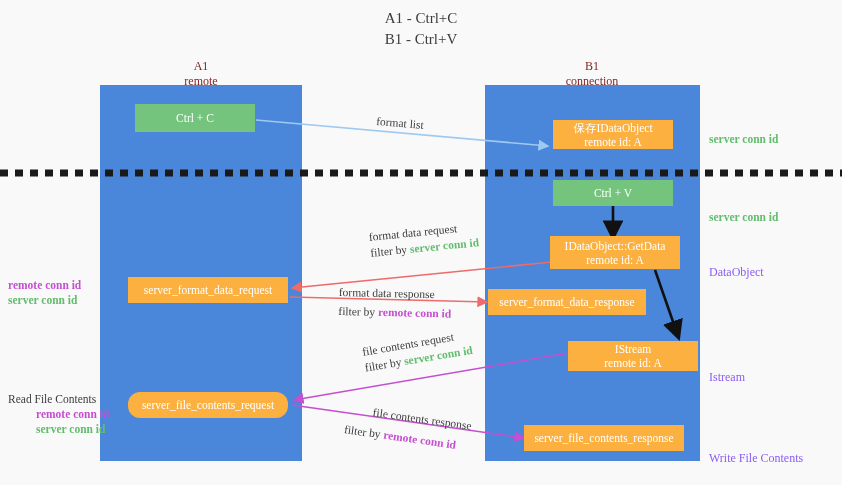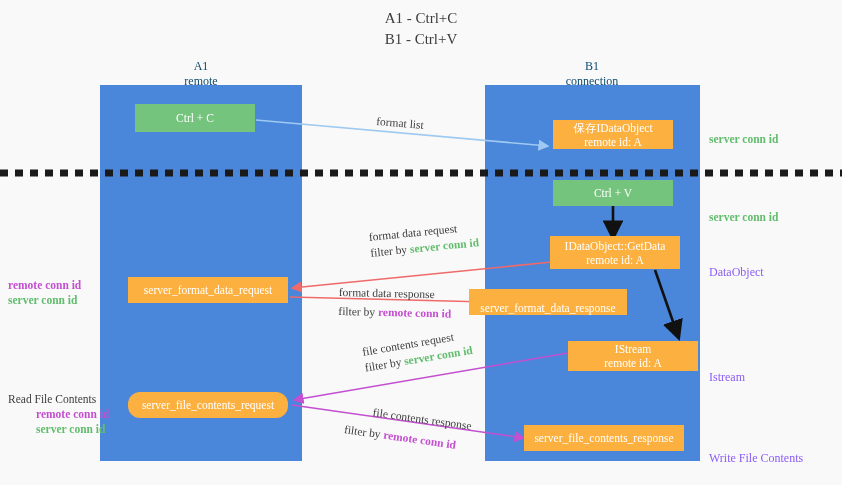--- a/index.html
+++ b/index.html
@@ -38,21 +38,21 @@
     font-size: 15px;
     color: #3c3c3c;
     line-height: 21px;
   }
 
   
   .col-header {
     position: absolute;
     text-align: center;
     font-size: 12px;
-    color: #0c4a6e;
+    color: #7f1d1d;
     line-height: 15px;
     width: 200px;
   }
 
   
   .lane {
     position: absolute;
     background: #4a86d9;
     top: 85px;
     height: 376px;
@@ -174,21 +174,21 @@
 
   <div class="box box-green" style="left:553px; top:180px; width:120px; height:26px;">
     <span>Ctrl + V</span>
   </div>
 
   <div class="box box-orange" style="left:550px; top:236px; width:130px; height:33px;">
     <span>IDataObject::GetData</span>
     <span class="l2">remote id: A</span>
   </div>
 
-  <div class="box box-orange" style="left:469px; top:289px; width:158px; height:26px;justify-content:flex-end;">
+  <div class="box box-orange" style="left:488px; top:289px; width:158px; height:26px;">
     <span>server_format_data_response</span>
   </div>
 
   <div class="box box-orange" style="left:568px; top:341px; width:130px; height:30px;">
     <span>IStream</span>
     <span class="l2">remote id: A</span>
   </div>
 
   <div class="box box-orange" style="left:524px; top:425px; width:160px; height:26px;">
     <span>server_file_contents_response</span>

